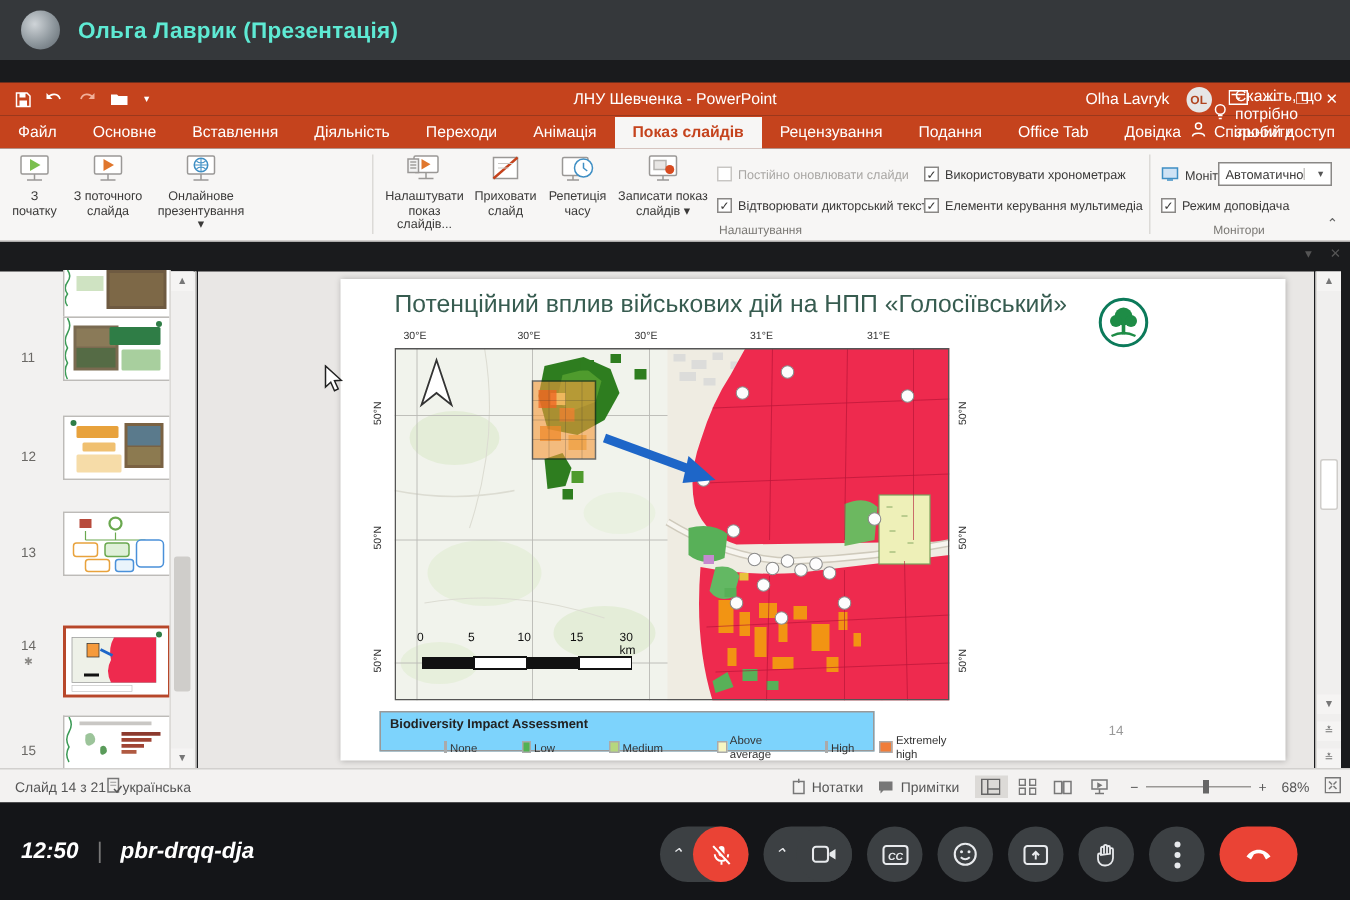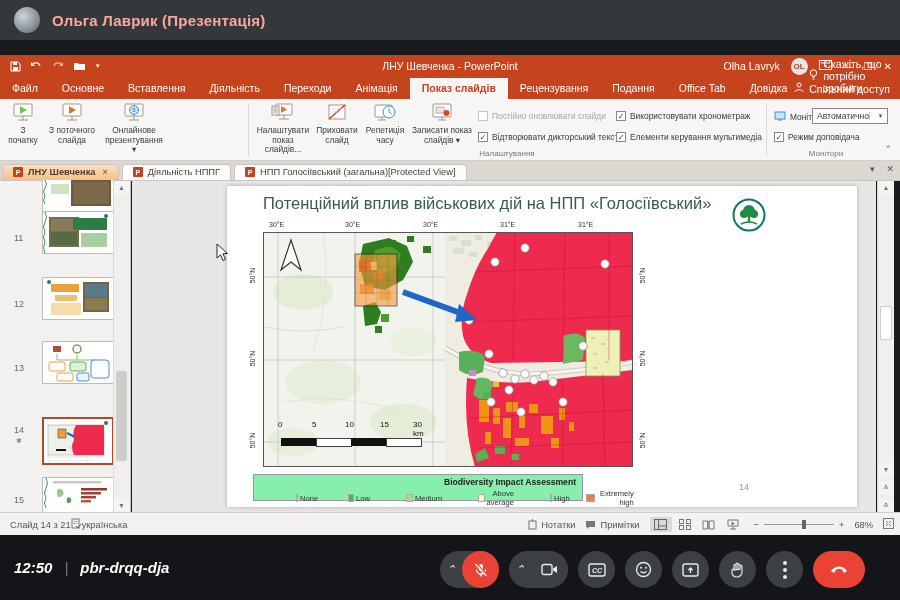--- a/index.html
+++ b/index.html
@@ -6,21 +6,21 @@
   html,body { width:900px; height:600px; background:#141518; overflow:hidden;
               font-family:"Liberation Sans", sans-serif; }
   #app { position:relative; width:900px; height:600px; background:#1a1b1d; }
   .abs { position:absolute; }
 
   
   #meet-top { left:0; top:0; width:900px; height:40px; background:#35383b;
               display:flex; align-items:center; padding-left:14px; gap:12px; }
   .avatar { width:26px; height:26px; border-radius:50%;
             background:radial-gradient(circle at 35% 35%, #cfd4d8 0%, #8d969c 55%, #5d666d 100%); }
-  #presenter-name { color:#fca5a5; font-size:15px; font-weight:bold; letter-spacing:.2px;text-align:right; }
+  #presenter-name { color:#5eead4; font-size:15px; font-weight:bold; letter-spacing:.2px;text-align:right; }
 
   #meet-bottom { left:0; top:535px; width:900px; height:65px; background:#141518;font-style:italic; }
   #meet-info { position:absolute; left:14px; top:24px; color:#fff; font-size:15px;
                font-weight:bold; display:flex; gap:12px; align-items:center; }
   #meet-info .sep { color:#777; font-weight:normal; }
   #meet-controls { position:absolute; left:440px; top:16px; display:flex; align-items:center; gap:10px; }
   .ctl-group { display:flex; align-items:center; background:#3c4043; border-radius:20px; }
   .ctl-chev { width:22px; text-align:center; color:#e8eaed; font-size:11px; cursor:pointer; }
   .ctl-circle { width:37px; height:37px; border-radius:50%; background:#3c4043;
                 display:flex; align-items:center; justify-content:center; cursor:pointer; }
@@ -90,22 +90,22 @@
 
   #pp-canvas { left:132px; top:181px; width:744px; height:331px; background:#e9e7e5; }
   #slide { position:absolute; left:95px; top:5px; width:630px; height:321px; background:#fff;
            box-shadow:0 0 4px rgba(0,0,0,.25); }
   #slide-title { position:absolute; left:36px; top:8px; font-size:16.5px; color:#375c50; }
   #park-logo { position:absolute; left:505px; top:12px; }
   #map-wrap { position:absolute; left:36px; top:46px; }
   .map-toplabels { position:absolute; left:0; top:-11px; width:370px; font-size:7px; color:#333; }
   .map-toplabels b { position:absolute; font-weight:normal; }
   .map-side { position:absolute; font-size:7px; color:#333; transform:rotate(-90deg); }
-  #legend { position:absolute; left:26px; top:288px; width:330px; height:27px; background:#86efac;
-            border:1px solid #999; padding:2px 6px;text-align:right; }
+  #legend { position:absolute; left:26px; top:288px; width:330px; height:27px; background:#7dd3fc;
+            border:1px solid #999; padding:2px 6px; }
   #legend .lt { font-size:8.6px; font-weight:bold; color:#222; }
   .litems { display:flex; margin-top:2px; }
   .li { display:flex; align-items:center; gap:2px; font-size:7.6px; color:#333;padding-left:36px; }
   .chip { width:12px; height:8px; display:inline-block; border:0.5px solid #aaa; }
   #slide-pagenum { position:absolute; left:512px; top:296px; font-size:9px; color:#999; }
 
   #pp-status { left:0; top:512px; width:900px; height:23px; background:#f3f2f1;
                border-top:1px solid #d2d0ce; font-size:9.3px; color:#555; }
   .st-left { position:absolute; left:10px; top:5px; display:flex; align-items:center; }
   .st-right { position:absolute; right:6px; top:4px; display:flex; gap:10px; align-items:center; }
@@ -295,35 +295,20 @@
       <span class="dd">▾</span>
     </div>
     <div class="chk" style="left:774px;top:33px">
       <span class="box">✓</span>
         <span>Режим доповідача</span>
     </div>
     <div class="rgroup-label" style="left:766px;width:120px">Монітори</div>
     <div class="ribbon-collapse">⌃</div>
   </div>
 
-  <div id="pp-doctabs" class="abs">
-    <div class="dtab active">
-      <span class="ppico">P</span>
-      <span>ЛНУ Шевченка</span>
-      <span class="x">×</span>
-    </div>
-    <div class="dtab">
-      <span class="ppico">P</span>
-      <span>Діяльність НППГ</span>
-    </div>
-    <div class="dtab">
-      <span class="ppico">P</span>
-      <span>НПП Голосіївський  (загальна)[Protected View]</span>
-    </div>
-  </div>
   <div class="dtabs-right">
     <span>▾</span>
     <span>✕</span>
   </div>
 
   <div id="pp-thumbs" class="abs">
 
     <div class="thumb" style="top:-1px;height:32px;border-top:none">
       <svg width="70" height="31" viewBox="0 0 70 31">
           <rect width="70" height="31" fill="#fff"></rect>

